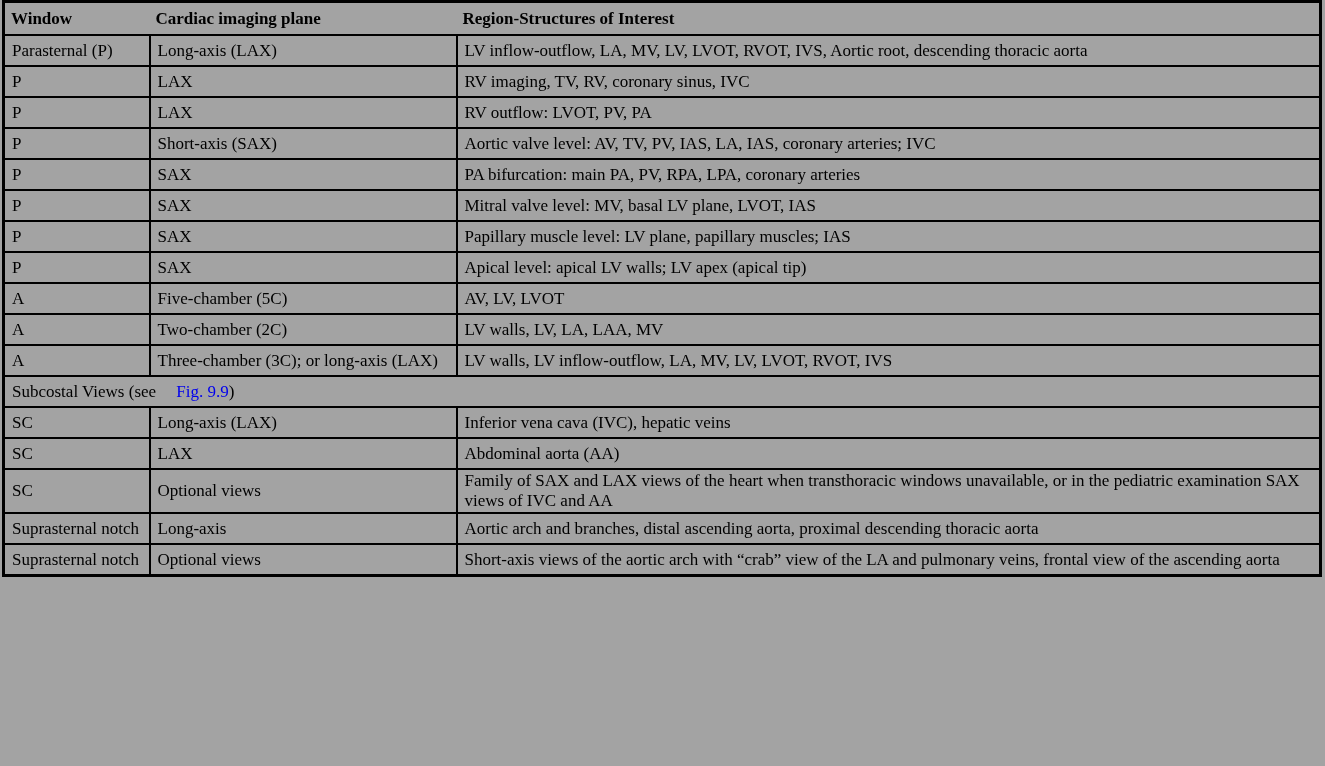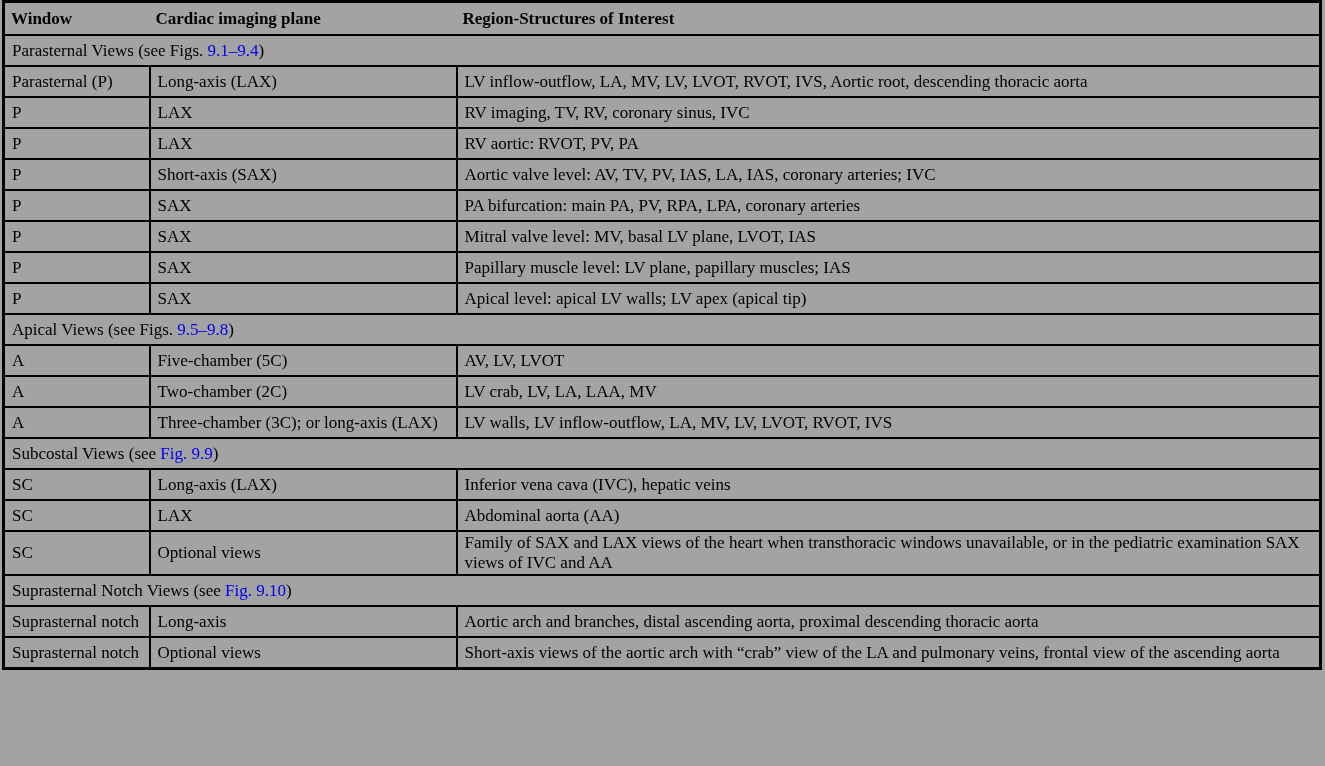--- a/index.html
+++ b/index.html
@@ -69,36 +69,33 @@
     </colgroup>
     <thead>
       <tr>
         <th>Window</th>
         <th>Cardiac imaging plane</th>
         <th>Region-Structures of Interest</th>
       </tr>
     </thead>
     <tbody id="table-body">
         <tr>
-          <td colspan="3" class="section-cell"><span>Parasternal Views (see Figs. </span><a class="fig-link" style="color: rgb(0, 0, 238);">9.1–9.4</a><span>)</span></td>
-        </tr>
-        <tr>
           <td class="cell-window">Parasternal (P)</td>
           <td class="cell-plane">Long-axis (LAX)</td>
           <td class="cell-structures">LV inflow-outflow, LA, MV, LV, LVOT, RVOT, IVS, Aortic root, descending thoracic aorta</td>
         </tr>
         <tr>
           <td class="cell-window">P</td>
           <td class="cell-plane">LAX</td>
           <td class="cell-structures">RV imaging, TV, RV, coronary sinus, IVC</td>
         </tr>
         <tr>
           <td class="cell-window">P</td>
           <td class="cell-plane">LAX</td>
-          <td class="cell-structures">RV aortic: RVOT, PV, PA</td>
+          <td class="cell-structures">RV outflow: LVOT, PV, PA</td>
         </tr>
         <tr>
           <td class="cell-window">P</td>
           <td class="cell-plane">Short-axis (SAX)</td>
           <td class="cell-structures">Aortic valve level: AV, TV, PV, IAS, LA, IAS, coronary arteries; IVC</td>
         </tr>
         <tr>
           <td class="cell-window">P</td>
           <td class="cell-plane">SAX</td>
           <td class="cell-structures">PA bifurcation: main PA, PV, RPA, LPA, coronary arteries</td>
@@ -112,59 +109,53 @@
           <td class="cell-window">P</td>
           <td class="cell-plane">SAX</td>
           <td class="cell-structures">Papillary muscle level: LV plane, papillary muscles; IAS</td>
         </tr>
         <tr>
           <td class="cell-window">P</td>
           <td class="cell-plane">SAX</td>
           <td class="cell-structures">Apical level: apical LV walls; LV apex (apical tip)</td>
         </tr>
         <tr>
-          <td colspan="3" class="section-cell"><span>Apical Views (see Figs. </span><a class="fig-link" style="color: rgb(0, 0, 238);">9.5–9.8</a><span>)</span></td>
-        </tr>
-        <tr>
           <td class="cell-window">A</td>
           <td class="cell-plane">Five-chamber (5C)</td>
           <td class="cell-structures">AV, LV, LVOT</td>
         </tr>
         <tr>
           <td class="cell-window">A</td>
           <td class="cell-plane">Two-chamber (2C)</td>
-          <td class="cell-structures">LV crab, LV, LA, LAA, MV</td>
+          <td class="cell-structures">LV walls, LV, LA, LAA, MV</td>
         </tr>
         <tr>
           <td class="cell-window">A</td>
           <td class="cell-plane">Three-chamber (3C); or long-axis (LAX)</td>
           <td class="cell-structures">LV walls, LV inflow-outflow, LA, MV, LV, LVOT, RVOT, IVS</td>
         </tr>
         <tr>
-          <td colspan="3" class="section-cell"><span>Subcostal Views (see </span><a class="fig-link" style="color: rgb(0, 0, 238);">Fig. 9.9</a><span>)</span></td>
+          <td colspan="3" class="section-cell"><span>Subcostal Views (see </span><a class="fig-link" style="color: rgb(0, 0, 238); margin-left: 16px;">Fig. 9.9</a><span>)</span></td>
         </tr>
         <tr>
           <td class="cell-window">SC</td>
           <td class="cell-plane">Long-axis (LAX)</td>
           <td class="cell-structures">Inferior vena cava (IVC), hepatic veins</td>
         </tr>
         <tr>
           <td class="cell-window">SC</td>
           <td class="cell-plane">LAX</td>
           <td class="cell-structures">Abdominal aorta (AA)</td>
         </tr>
         <tr>
           <td class="cell-window">SC</td>
           <td class="cell-plane">Optional views</td>
           <td class="cell-structures">Family of SAX and LAX views of the heart when transthoracic windows unavailable, or in the pediatric examination SAX views of IVC and AA</td>
         </tr>
         <tr>
-          <td colspan="3" class="section-cell"><span>Suprasternal Notch Views (see </span><a class="fig-link" style="color: rgb(0, 0, 238);">Fig. 9.10</a><span>)</span></td>
-        </tr>
-        <tr>
           <td class="cell-window">Suprasternal notch</td>
           <td class="cell-plane">Long-axis</td>
           <td class="cell-structures">Aortic arch and branches, distal ascending aorta, proximal descending thoracic aorta</td>
         </tr>
         <tr>
           <td class="cell-window">Suprasternal notch</td>
           <td class="cell-plane">Optional views</td>
           <td class="cell-structures">Short-axis views of the aortic arch with “crab” view of the LA and pulmonary veins, frontal view of the ascending aorta</td>
         </tr>
       </tbody>

